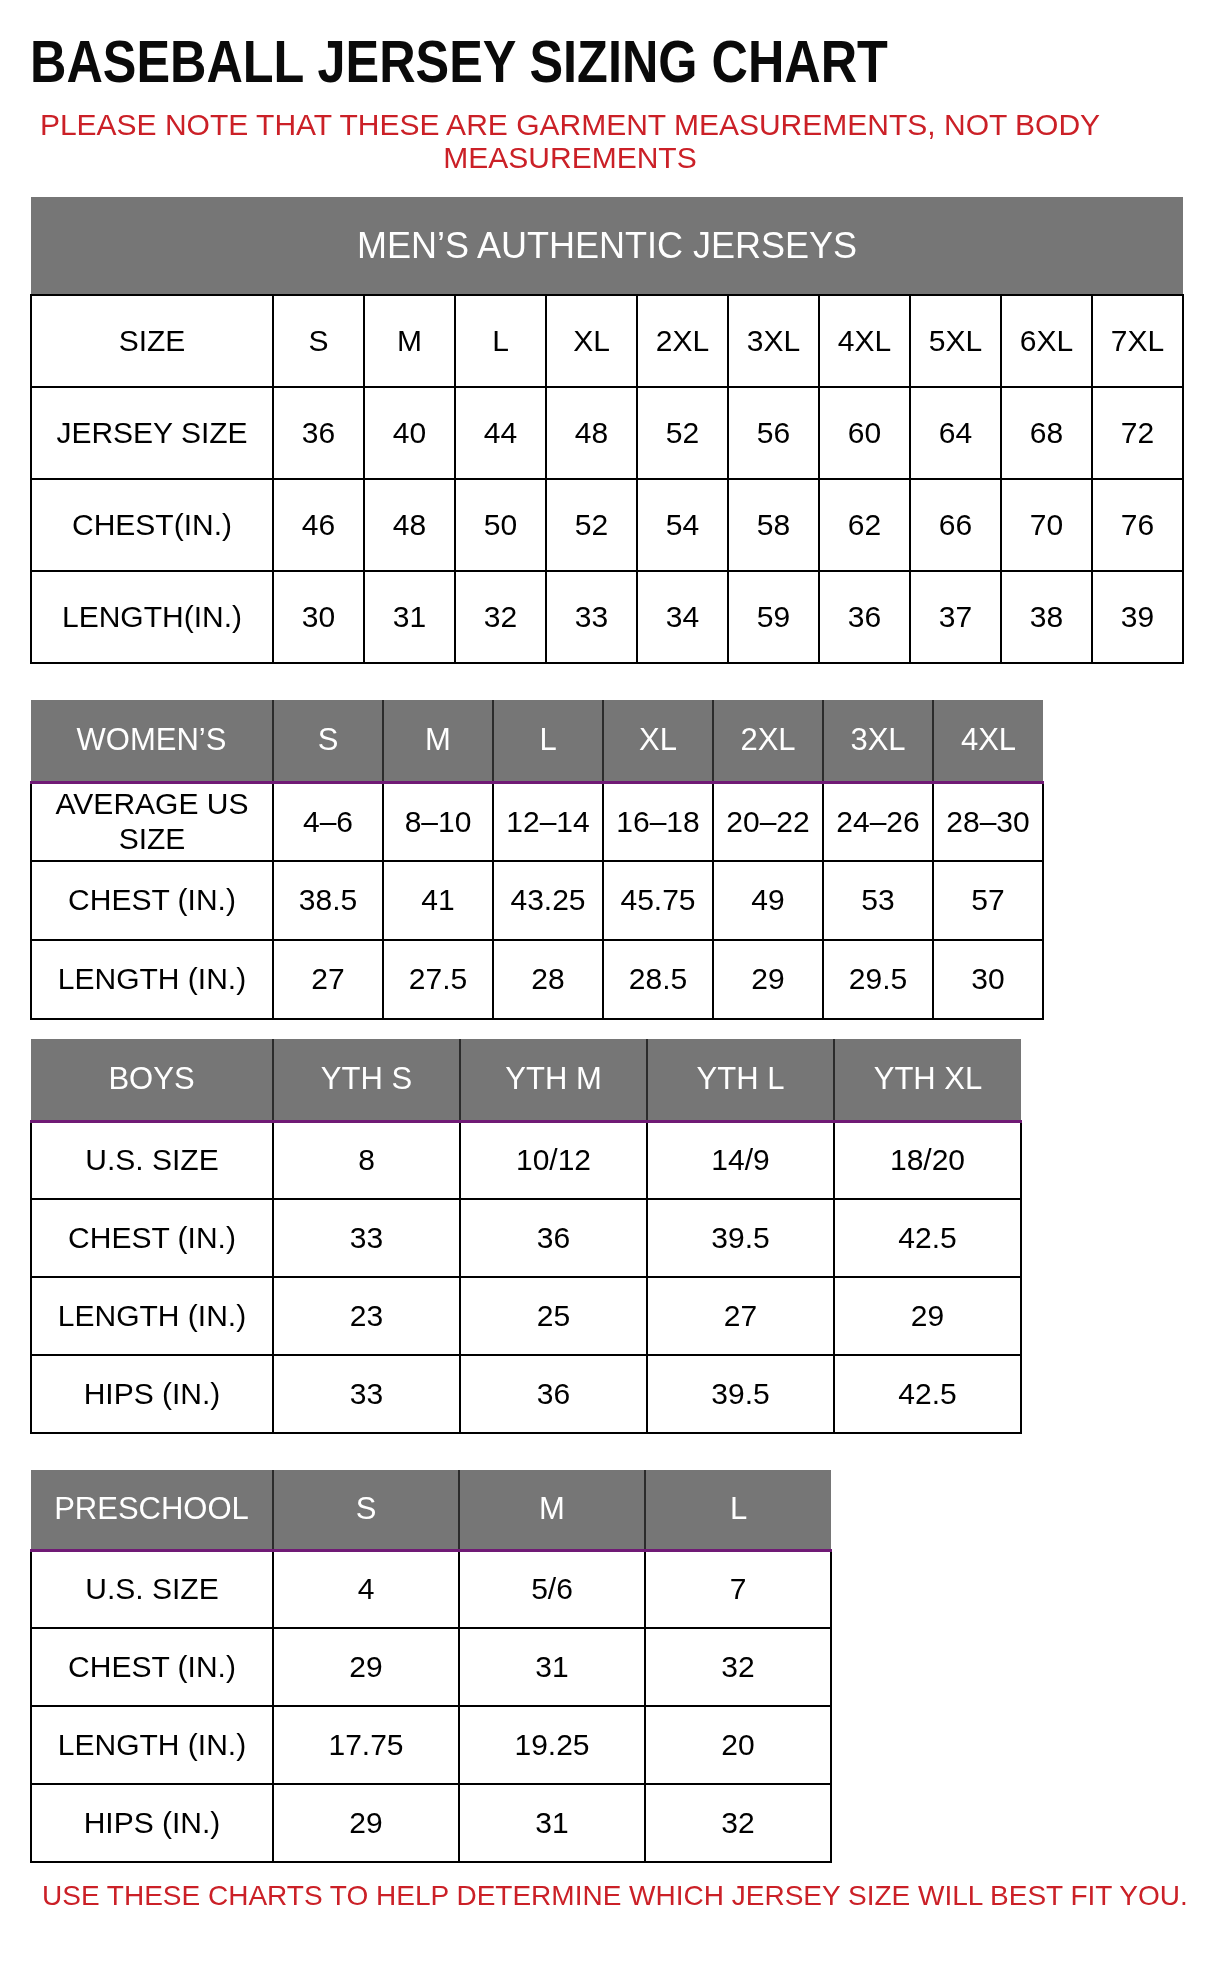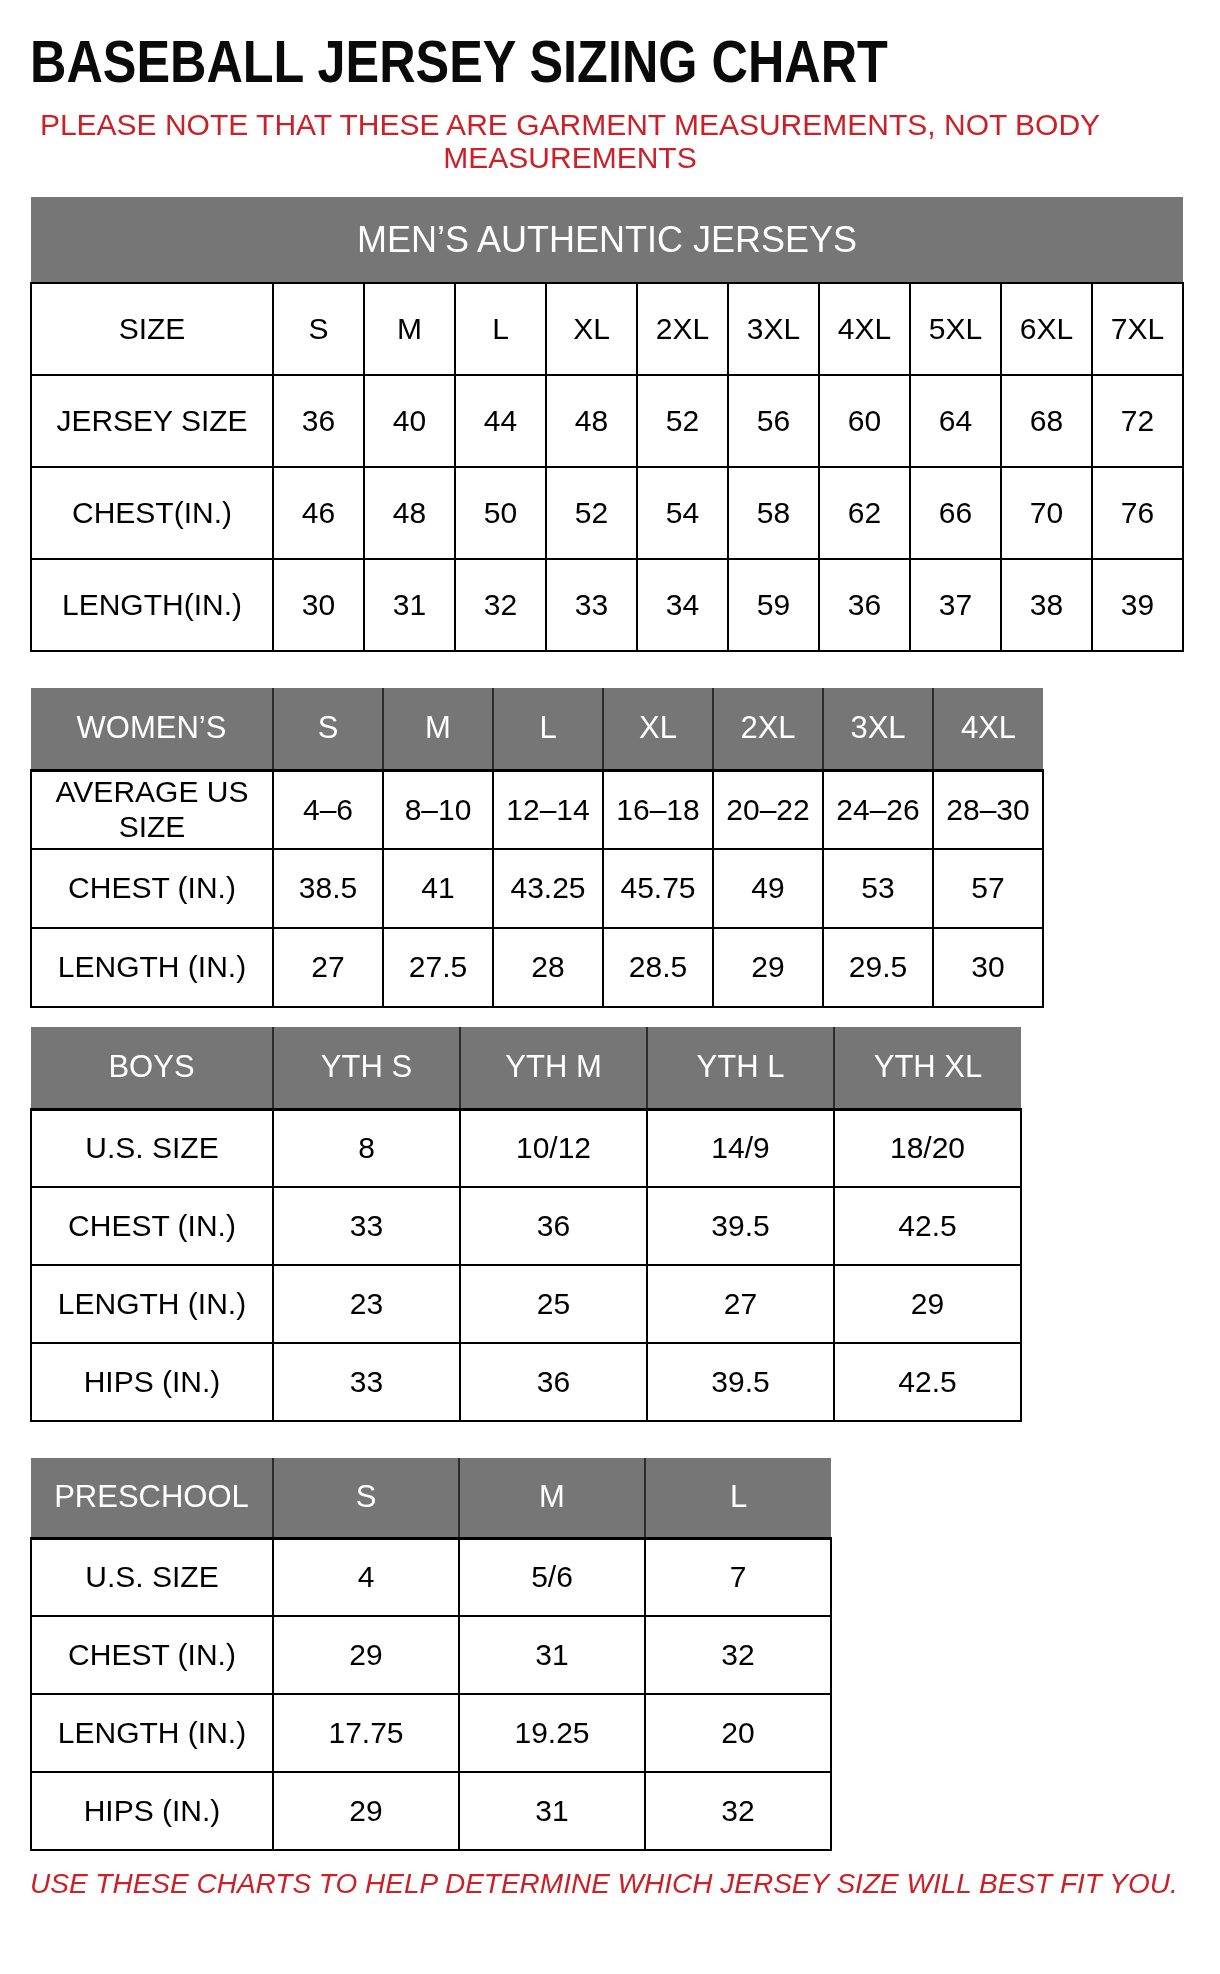--- a/index.html
+++ b/index.html
@@ -34,26 +34,26 @@
   .size-table td, .size-table th {
     border:2px solid #000;
     text-align:center; vertical-align:middle;
     padding:0 4px; font-weight:400; line-height:1.15;
     overflow:hidden;
   }
   
   tr.banner th {
     border:none; border-bottom:2px solid #000;
     background:var(--gray); color:#fff;
-    font-size:36px; height:86px;margin-top:38px;
+    font-size:36px; height:98px;margin-top:38px;
   }
   
   tr.ghead th {
     background:var(--gray); color:#fff;
-    border:none; border-bottom:3px solid #000000;
+    border:none; border-bottom:3px solid #701a75;
     font-size:31px;
   }
   tr.ghead th + th { border-left:2px solid #2b2b2b; }
 
   .t-mens    { margin-top:23px; width:1152px; }
   .t-womens  { margin-top:36px; width:1012px; }
   .t-boys    { margin-top:19px; width:990px;  }
   .t-pre     { margin-top:36px; width:800px;  }
 
   .c-label { width:242px; }
@@ -64,23 +64,23 @@
 
   .t-mens   tbody td { height:92px; }
   .t-womens tbody td { height:79px; }
   .t-womens tr.ghead th { height:82px; }
   .t-boys   tbody td { height:78px; }
   .t-boys   tr.ghead th { height:82px; }
   .t-pre    tbody td { height:78px; }
   .t-pre    tr.ghead th { height:80px; }
 
   .footer {
-    margin:17px 0 0 0;
+    margin:17px 0 0 12px;
     font-size:28px; line-height:32px;
-    color:var(--red); white-space:nowrap;font-style:italic;
+    color:var(--red); white-space:nowrap;
   }
 </style>
 </head>
 <body>
 
 <h1 class="title">BASEBALL JERSEY SIZING CHART</h1>
 
 <p class="note">PLEASE NOTE THAT THESE ARE GARMENT MEASUREMENTS, NOT BODY MEASUREMENTS</p>
 
 <table class="size-table t-mens">

